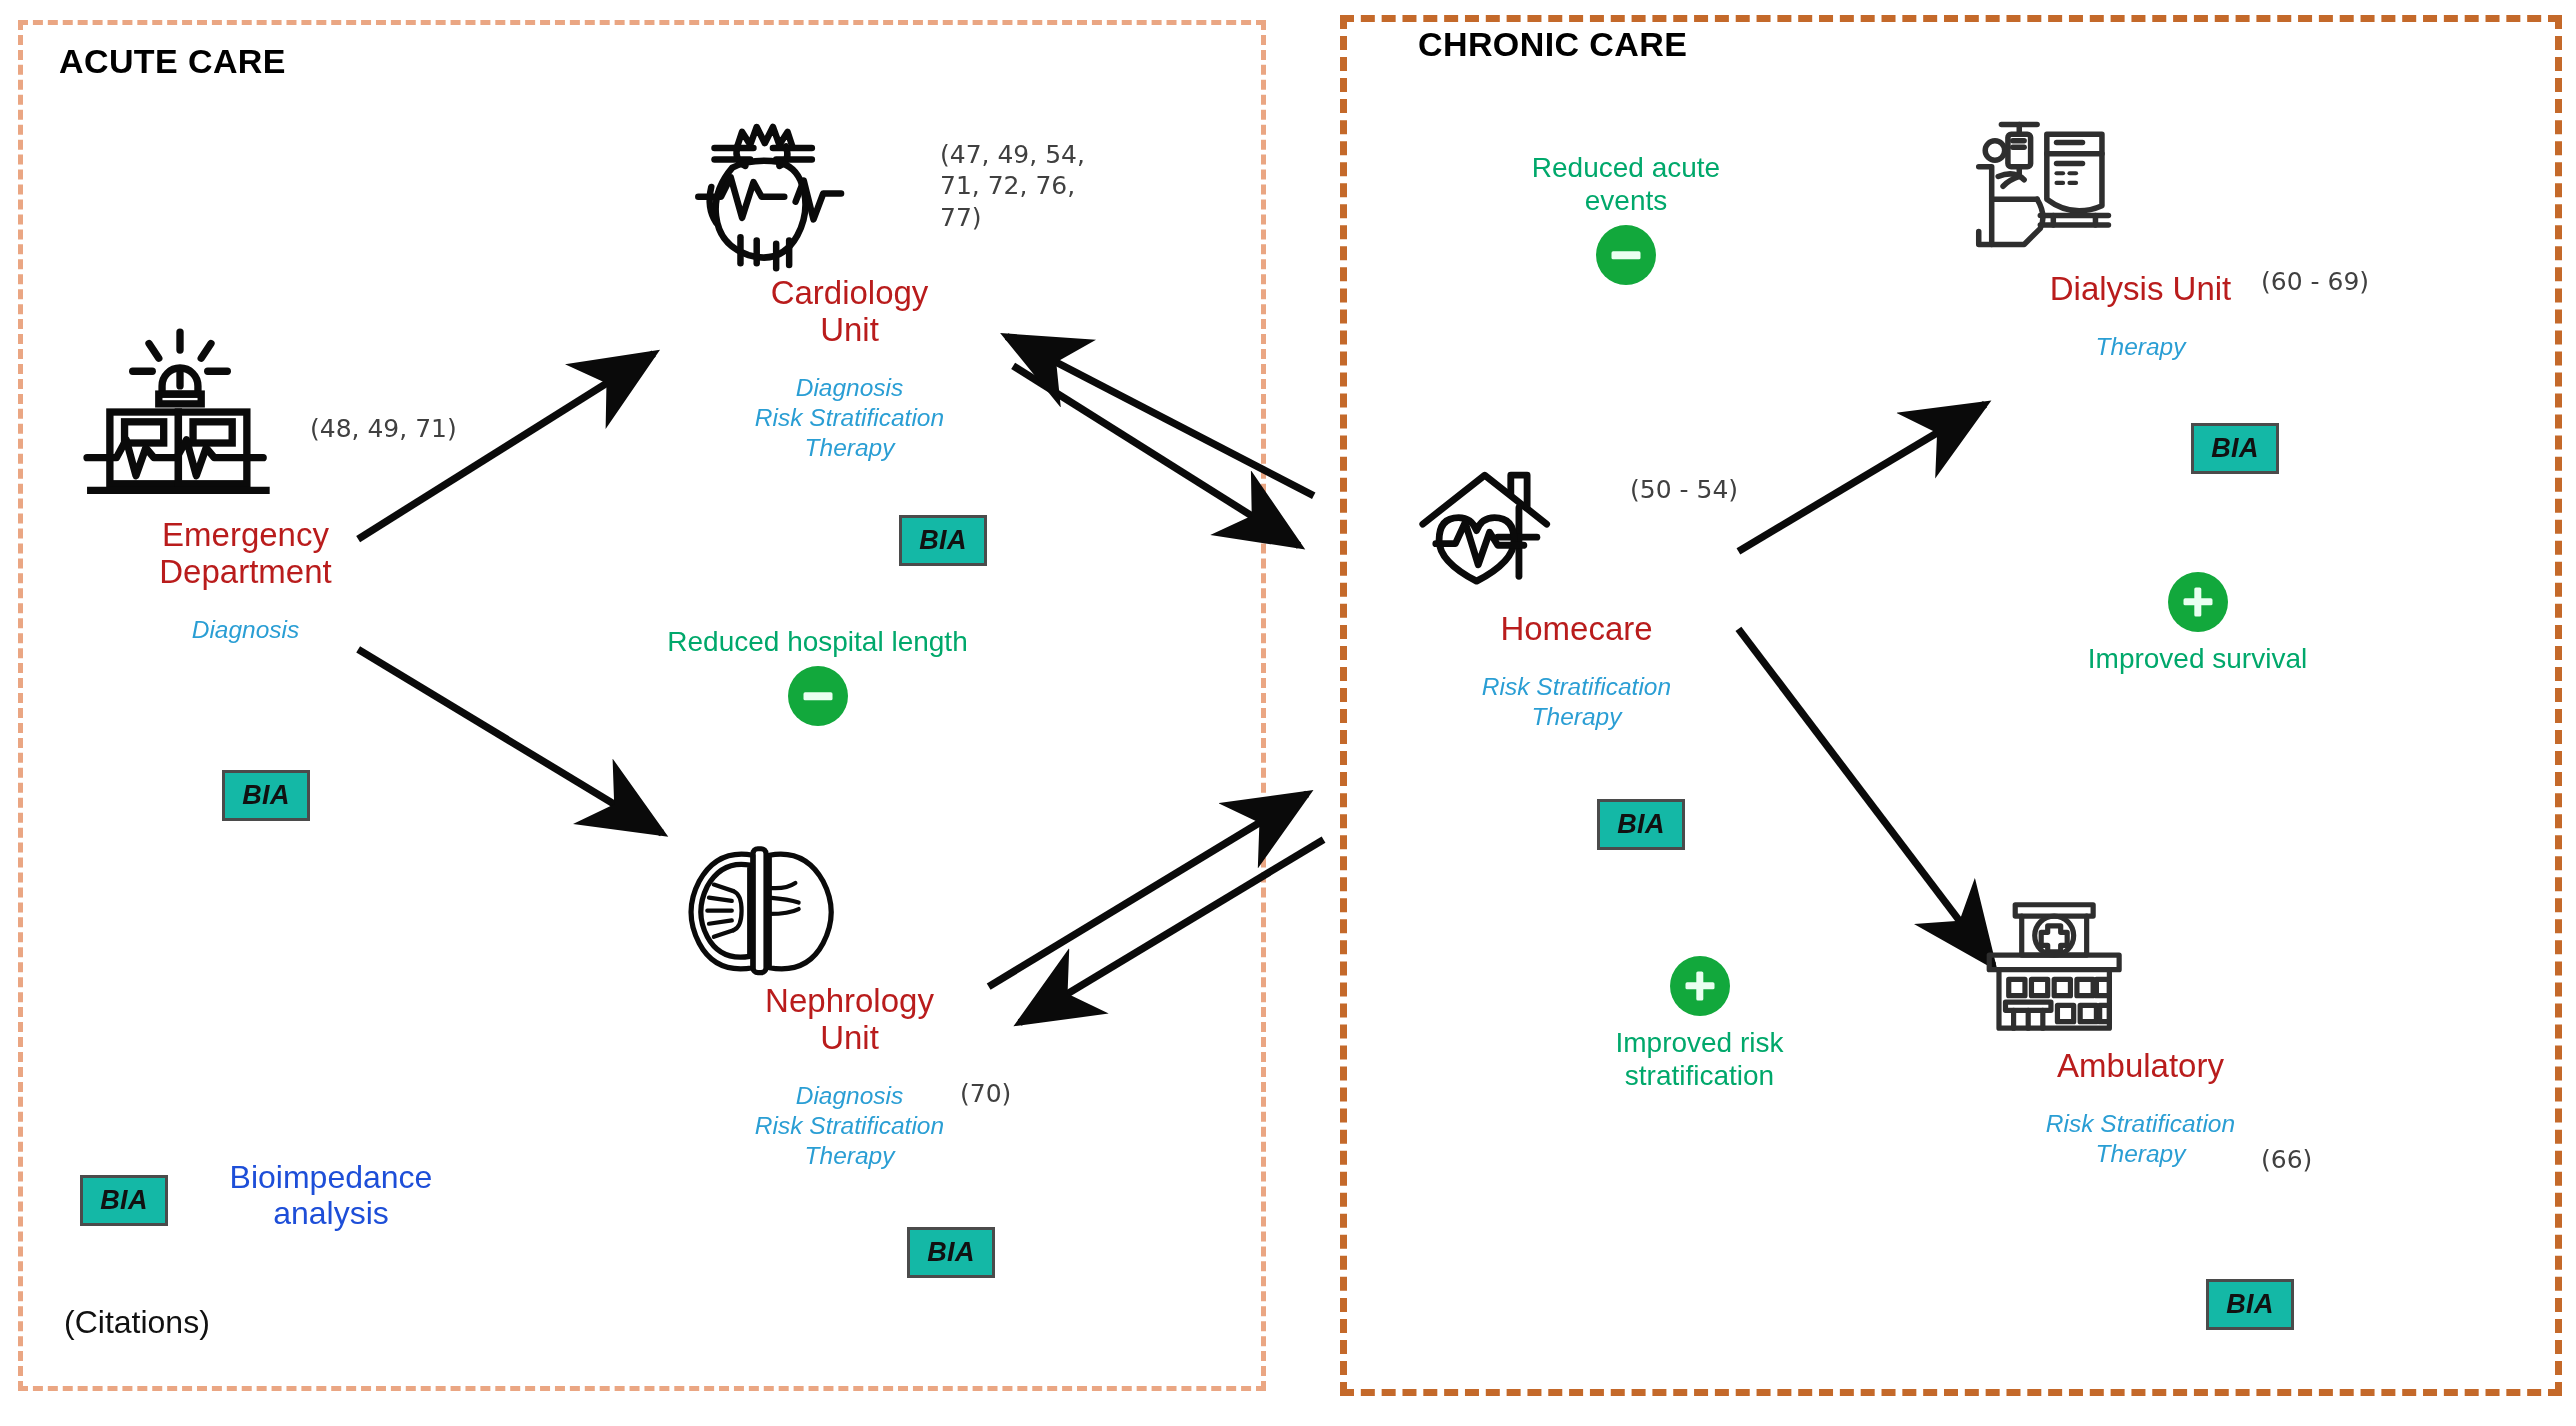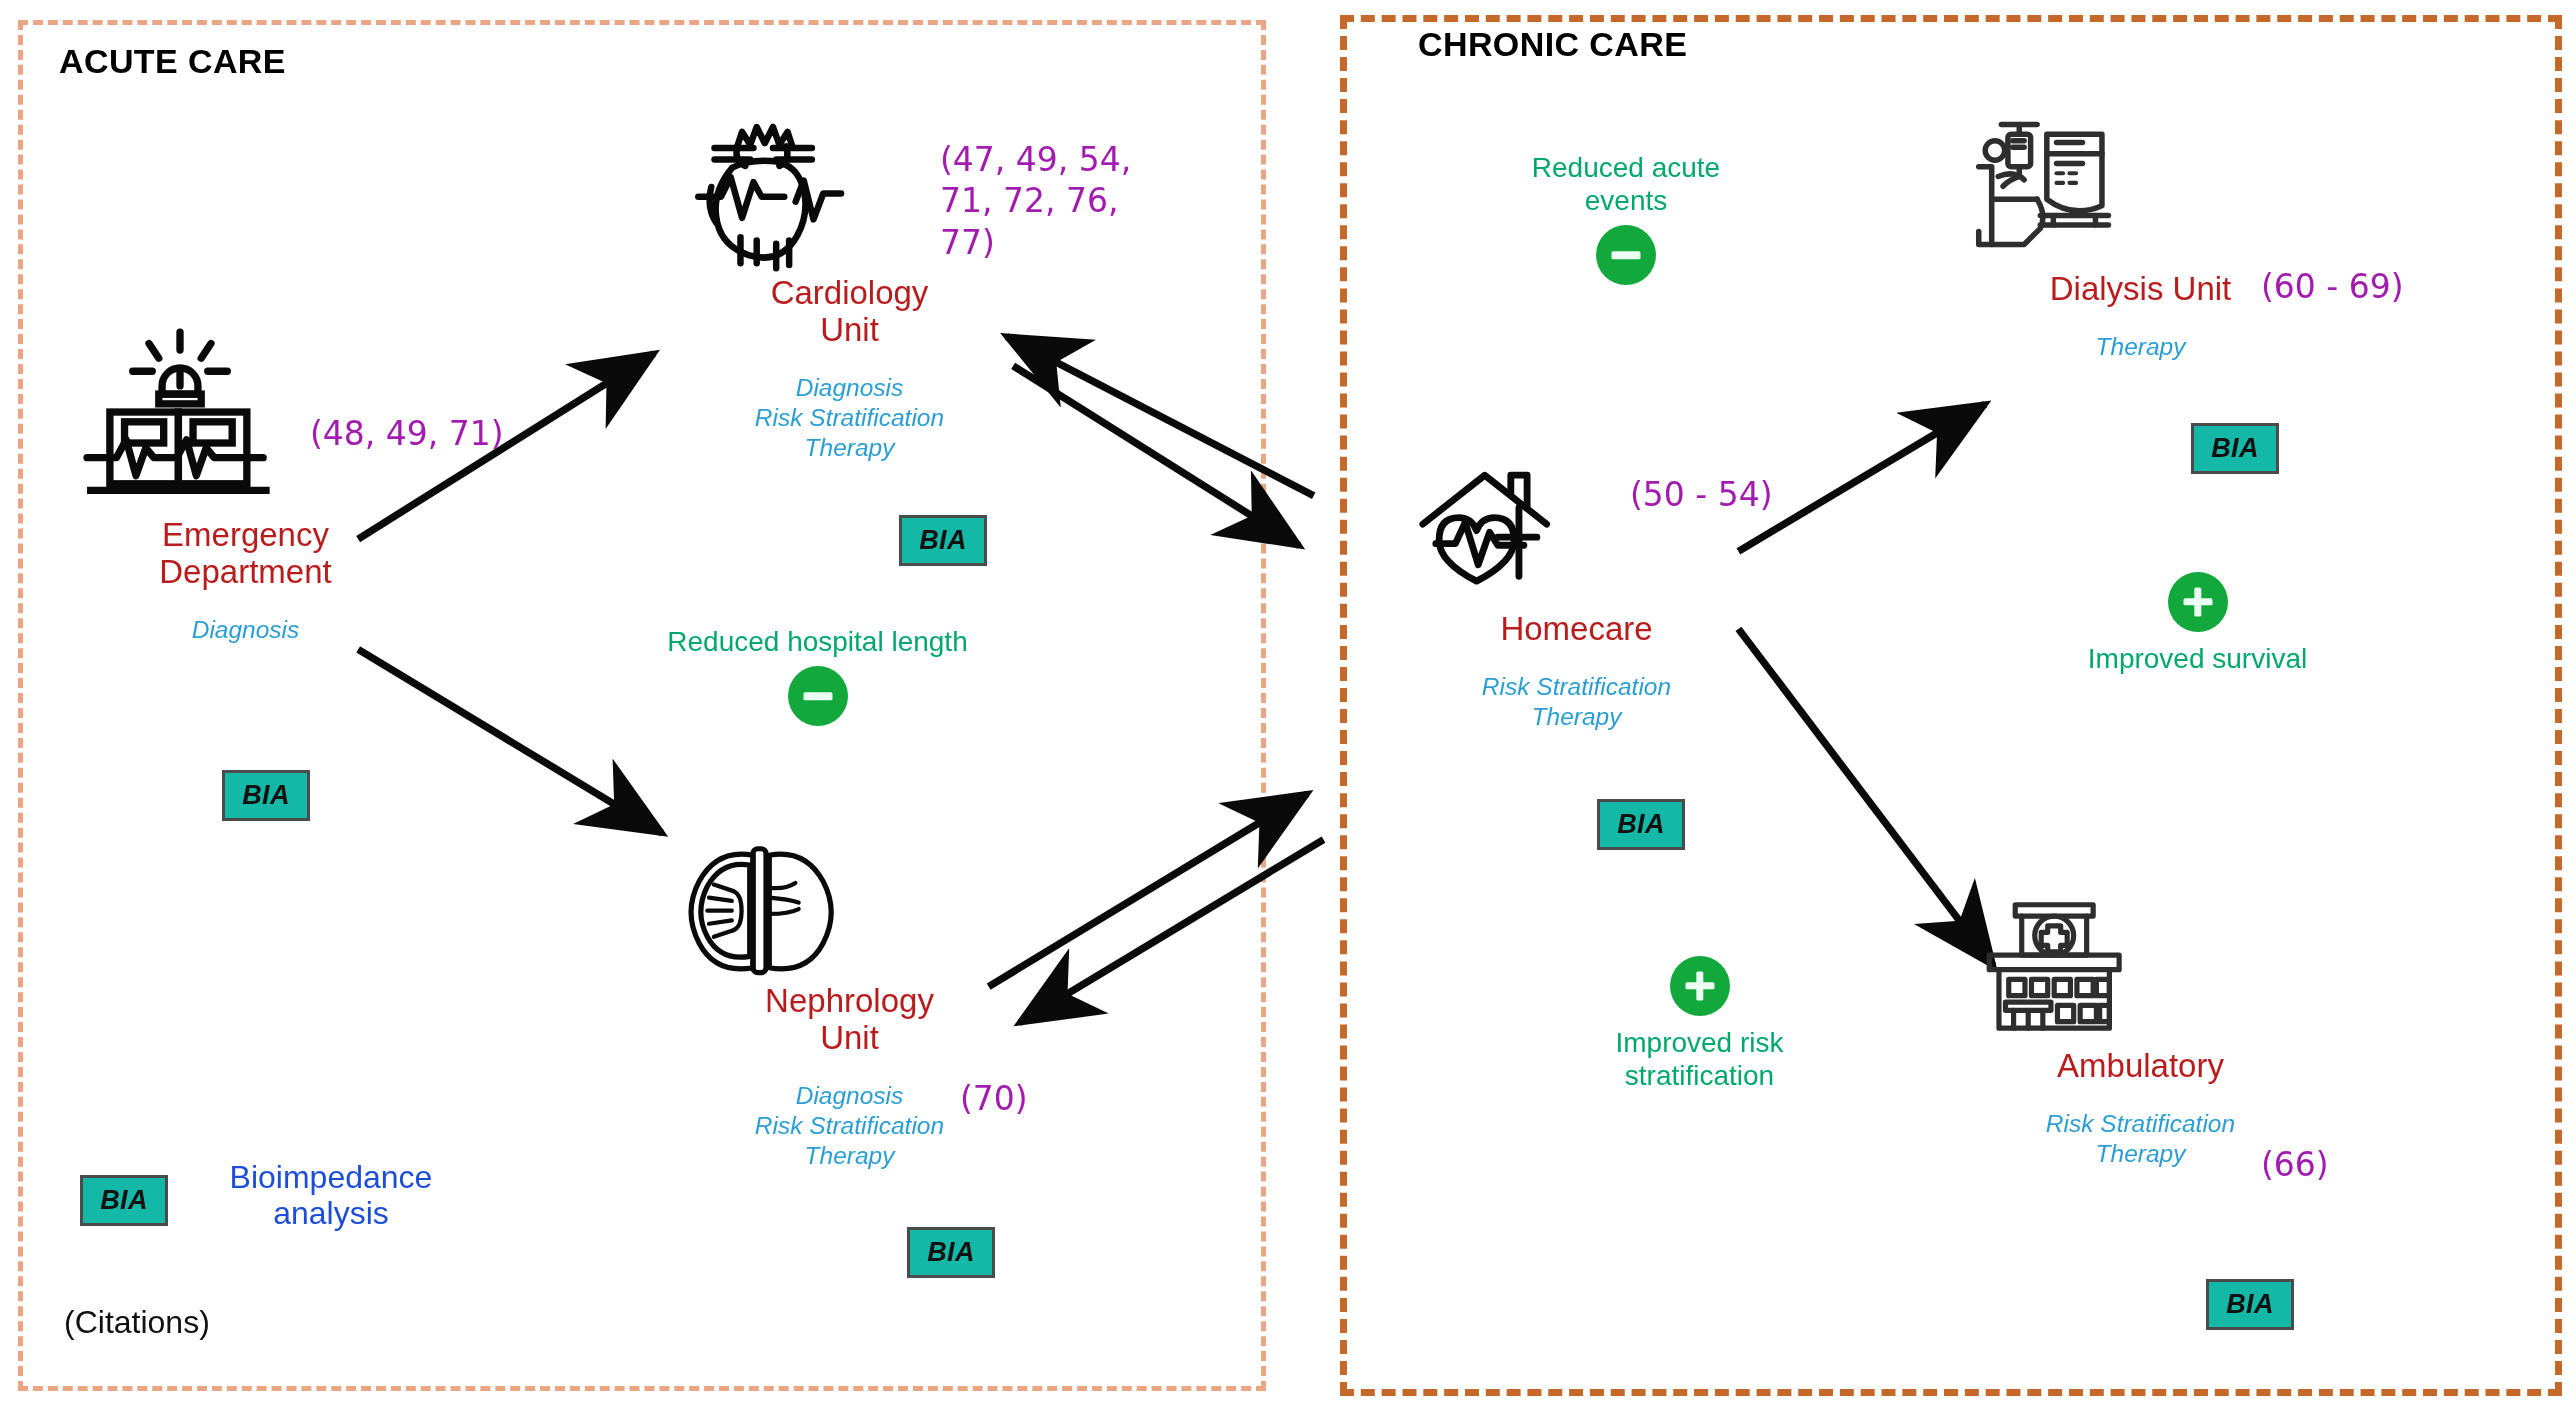--- a/index.html
+++ b/index.html
@@ -64,22 +64,22 @@
     font-style: italic;
     color: #2a9ed4;
     line-height: 1.22;
     margin-top: 24px;
     white-space: pre-line;
   }
 
   
   .citation {
     position: absolute;
-    font-size: 33px;
-    color: #a21caf;
+    font-size: 25px;
+    color: #404040;
     line-height: 1.25;
     white-space: pre-line;
     font-family: "DejaVu Sans", sans-serif;
   }
 
   
   .bia {
     position: absolute;
     width: 88px; height: 51px;
     background: #14b8a6;

